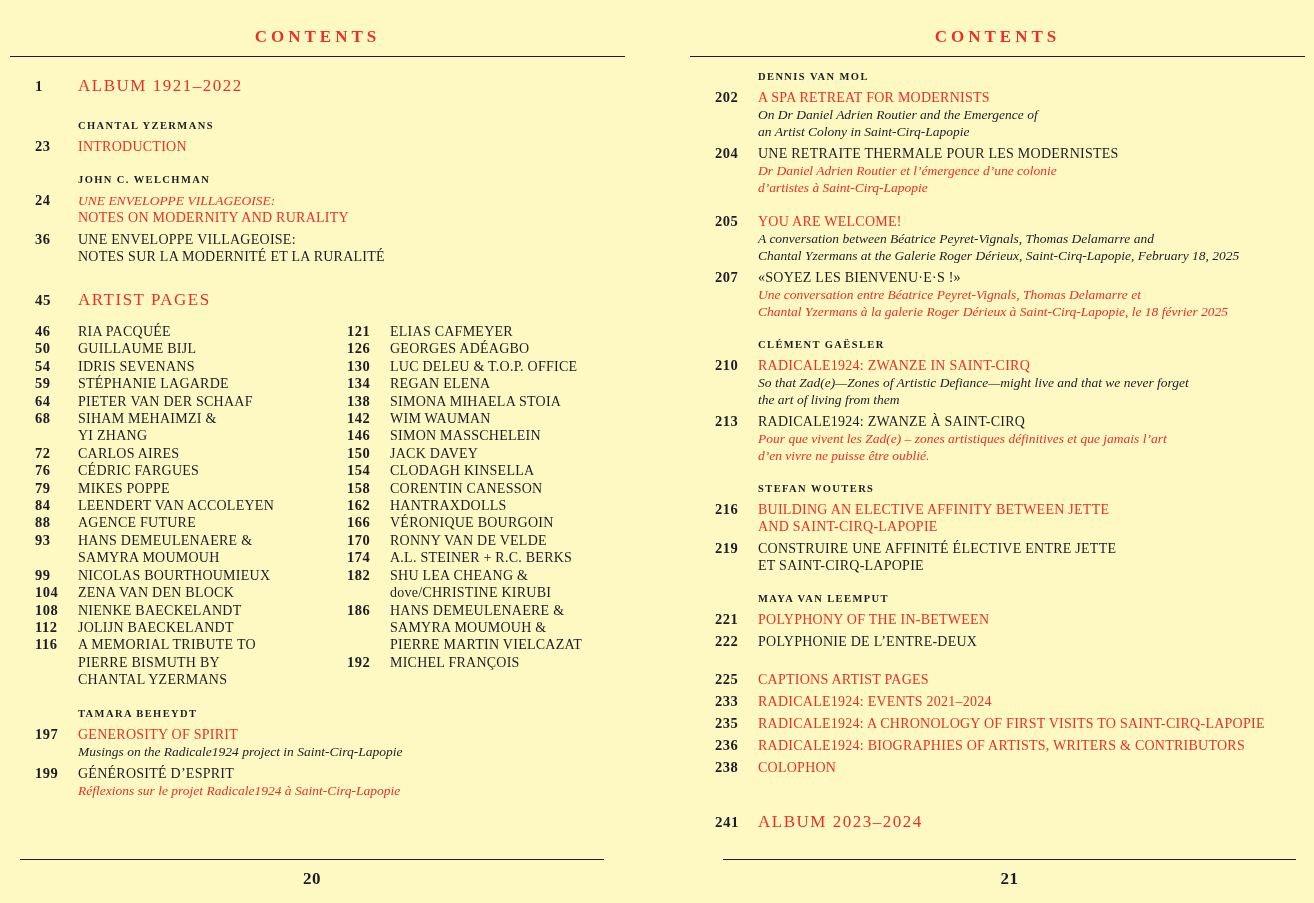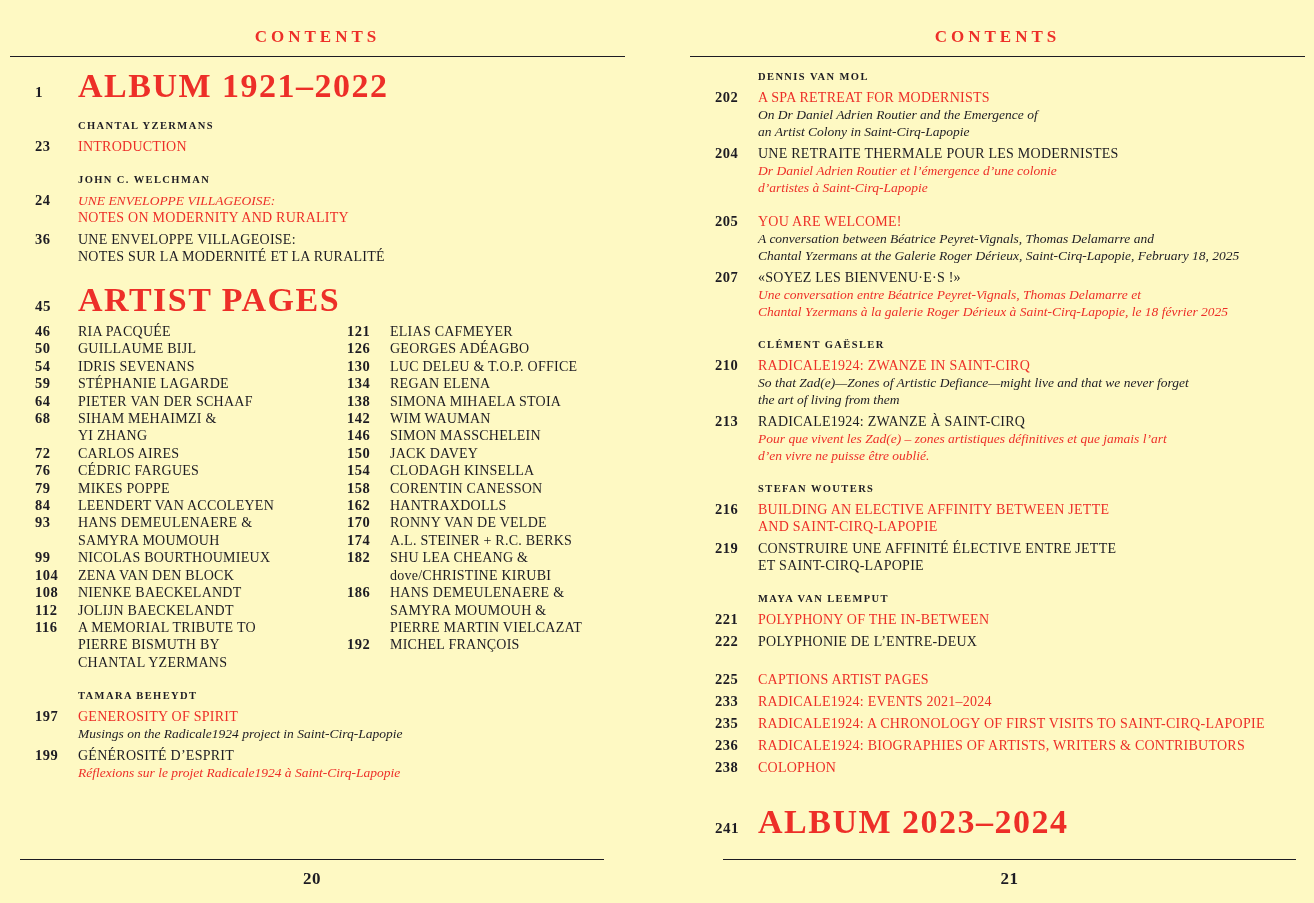--- a/index.html
+++ b/index.html
@@ -26,21 +26,21 @@
   .blocks{padding-top:0;}
 
   .album{
     padding-left:25px;display:grid;grid-template-columns:43px 1fr;
     align-items:baseline;margin:14px 0 0 0;
   }
   .album.artist-hd{margin-top:20px;margin-bottom:8px;}
   .album.bottom{margin-top:31px;}
   .album .num{font-size:15px;}
   .album-title{
-    font-size:34px;font-weight:700;color:var(--red);
+    font-size:17px;font-weight:400;color:var(--red);
     letter-spacing:1.5px;line-height:30px;
   }
 
   .author{
     padding-left:68px;margin:18px 0 6px 0;
     font-size:10.5px;font-weight:700;letter-spacing:1.4px;line-height:13px;
     color:var(--ink);
   }
   .blocks > .author:first-child{margin-top:13px;}
 
@@ -164,20 +164,26 @@
                   <div class="aline ink">MIKES POPPE</div>
                 </div>
               </div>
               <div class="item">
                 <span class="num">84</span>
                 <div class="alines">
                   <div class="aline ink">LEENDERT VAN ACCOLEYEN</div>
                 </div>
               </div>
               <div class="item">
+                <span class="num">88</span>
+                <div class="alines">
+                  <div class="aline ink">AGENCE FUTURE</div>
+                </div>
+              </div>
+              <div class="item">
                 <span class="num">93</span>
                 <div class="alines">
                   <div class="aline ink">HANS DEMEULENAERE &amp;</div>
                   <div class="aline ink">SAMYRA MOUMOUH</div>
                 </div>
               </div>
               <div class="item">
                 <span class="num">99</span>
                 <div class="alines">
                   <div class="aline ink">NICOLAS BOURTHOUMIEUX</div>
@@ -268,20 +274,26 @@
               <div class="item">
                 <span class="num">158</span>
                 <div class="alines">
                   <div class="aline ink">CORENTIN CANESSON</div>
                 </div>
               </div>
               <div class="item">
                 <span class="num">162</span>
                 <div class="alines">
                   <div class="aline ink">HANTRAXDOLLS</div>
+                </div>
+              </div>
+              <div class="item">
+                <span class="num">166</span>
+                <div class="alines">
+                  <div class="aline ink">VÉRONIQUE BOURGOIN</div>
                 </div>
               </div>
               <div class="item">
                 <span class="num">170</span>
                 <div class="alines">
                   <div class="aline ink">RONNY VAN DE VELDE</div>
                 </div>
               </div>
               <div class="item">
                 <span class="num">174</span>

